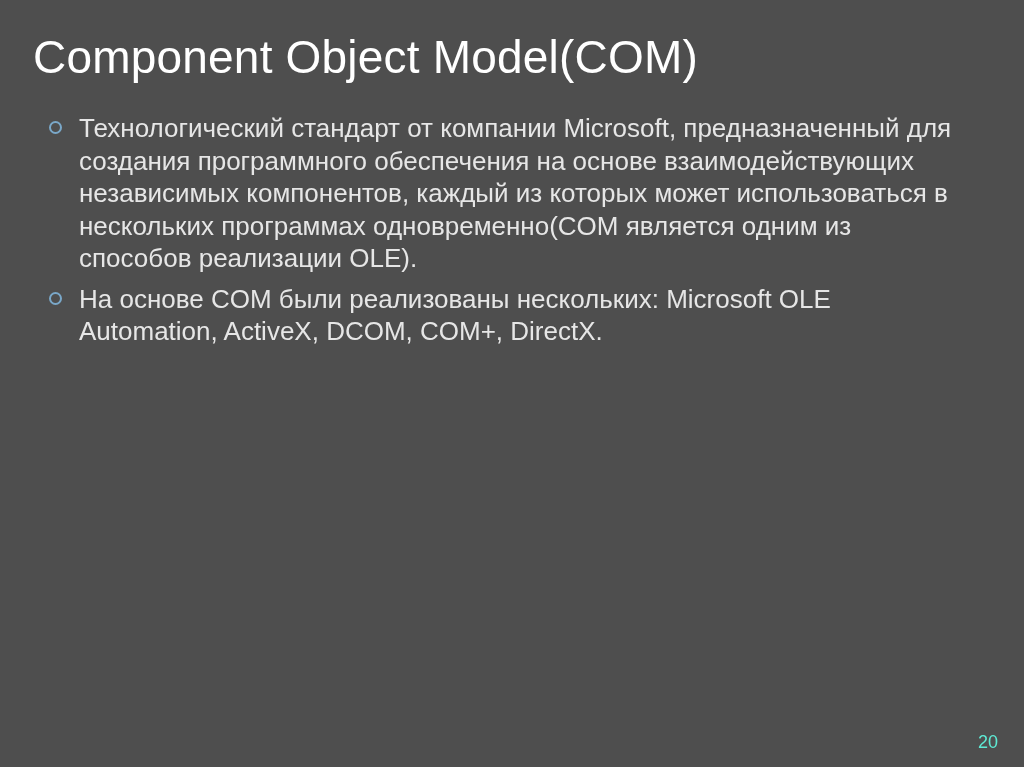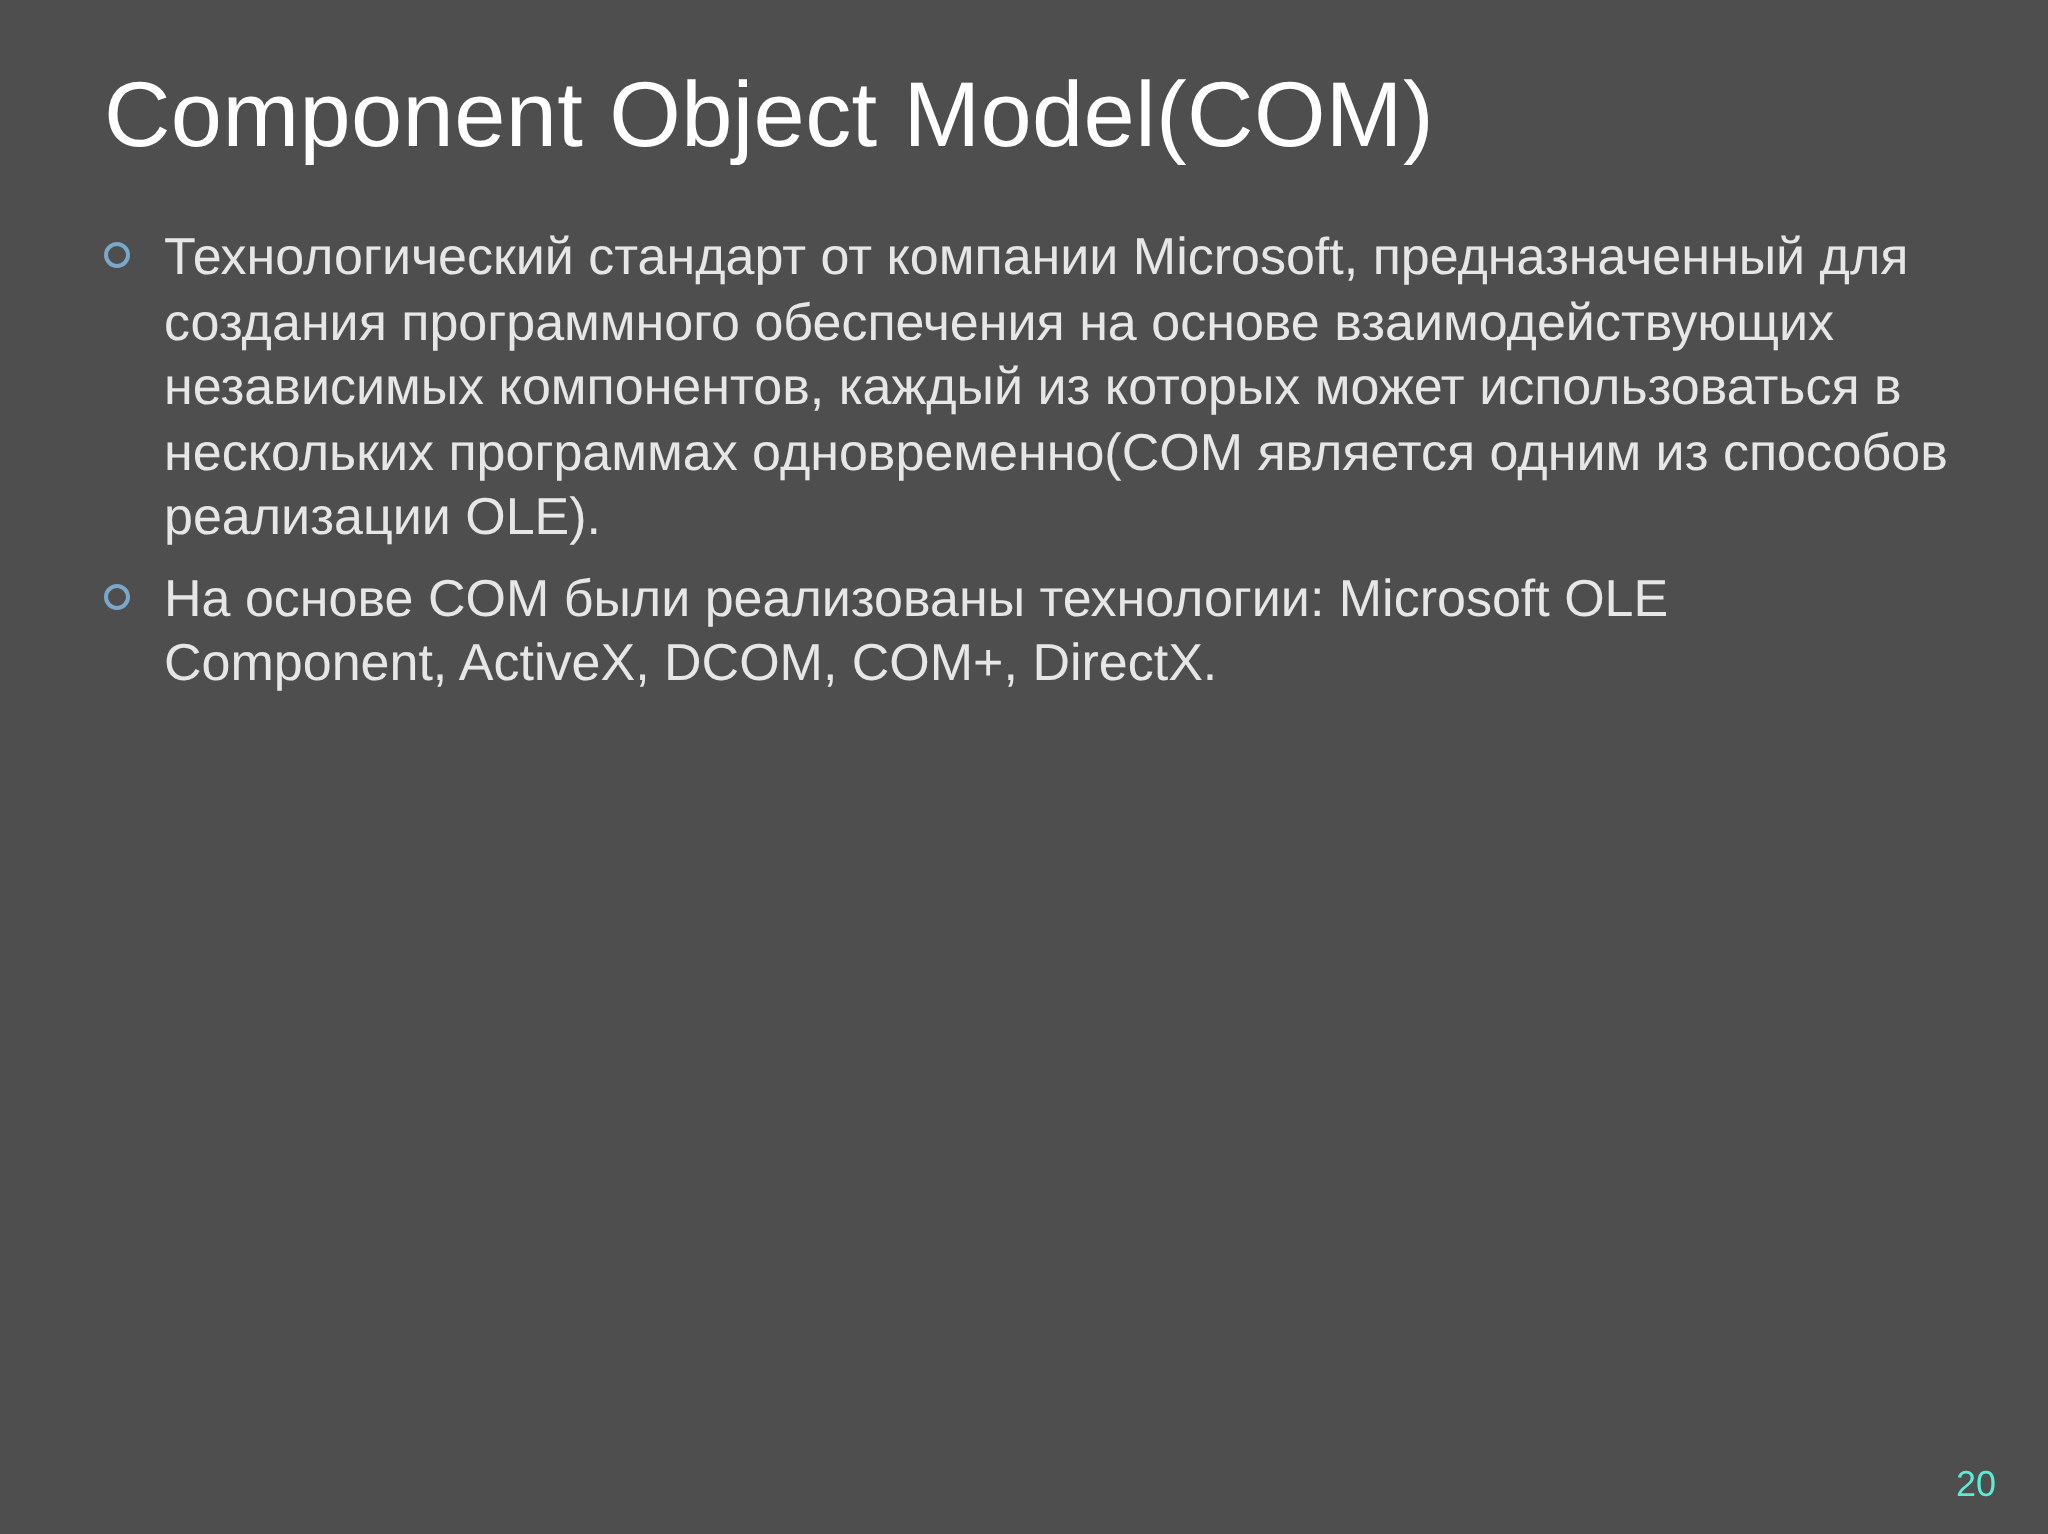--- a/index.html
+++ b/index.html
@@ -9,34 +9,34 @@
     height: 767px;
     overflow: hidden;
     font-family: Arial, Helvetica, sans-serif;
   }
   .slide {
     box-sizing: border-box;
     width: 1024px;
     height: 767px;
     background: #4e4e4e;
     color: #dcdcdc;
-    padding: 30px 50px 0 50px;
+    padding: 30px 50px 0 31px;
     position: relative;
   }
   .title {
     color: #ffffff;
     font-size: 46px;
     font-weight: 400;
     margin: 0 0 28px 2px;
     letter-spacing: 0.2px;
   }
   ul.bullets {
     list-style: none;
     padding: 0;
-    margin: 0;
+    margin: 16px;
   }
   ul.bullets > li {
     position: relative;
     padding-left: 32px;
     font-size: 26px;
     line-height: 1.25;
     color: #e6e6e6;
     margin-bottom: 8px;
     font-weight: 400;
   }
@@ -64,18 +64,18 @@
 <body>
 
 <div class="slide">
   <h1 class="title">Component Object Model(COM)</h1>
 
   <ul class="bullets">
     <li>
       <span>Технологический стандарт от компании Microsoft, предназначенный для создания программного обеспечения на основе взаимодействующих независимых компонентов, каждый из которых может использоваться в нескольких программах одновременно(COM является одним из способов реализации OLE).</span>
     </li>
     <li>
-      <span>На основе COM были реализованы технологии: Microsoft OLE Component, ActiveX, DCOM, COM+, DirectX.</span>
+      <span>На основе COM были реализованы нескольких: Microsoft OLE Automation, ActiveX, DCOM, COM+, DirectX.</span>
     </li>
   </ul>
 
   <div class="page-num">20</div>
 </div>
 
 </body></html>

